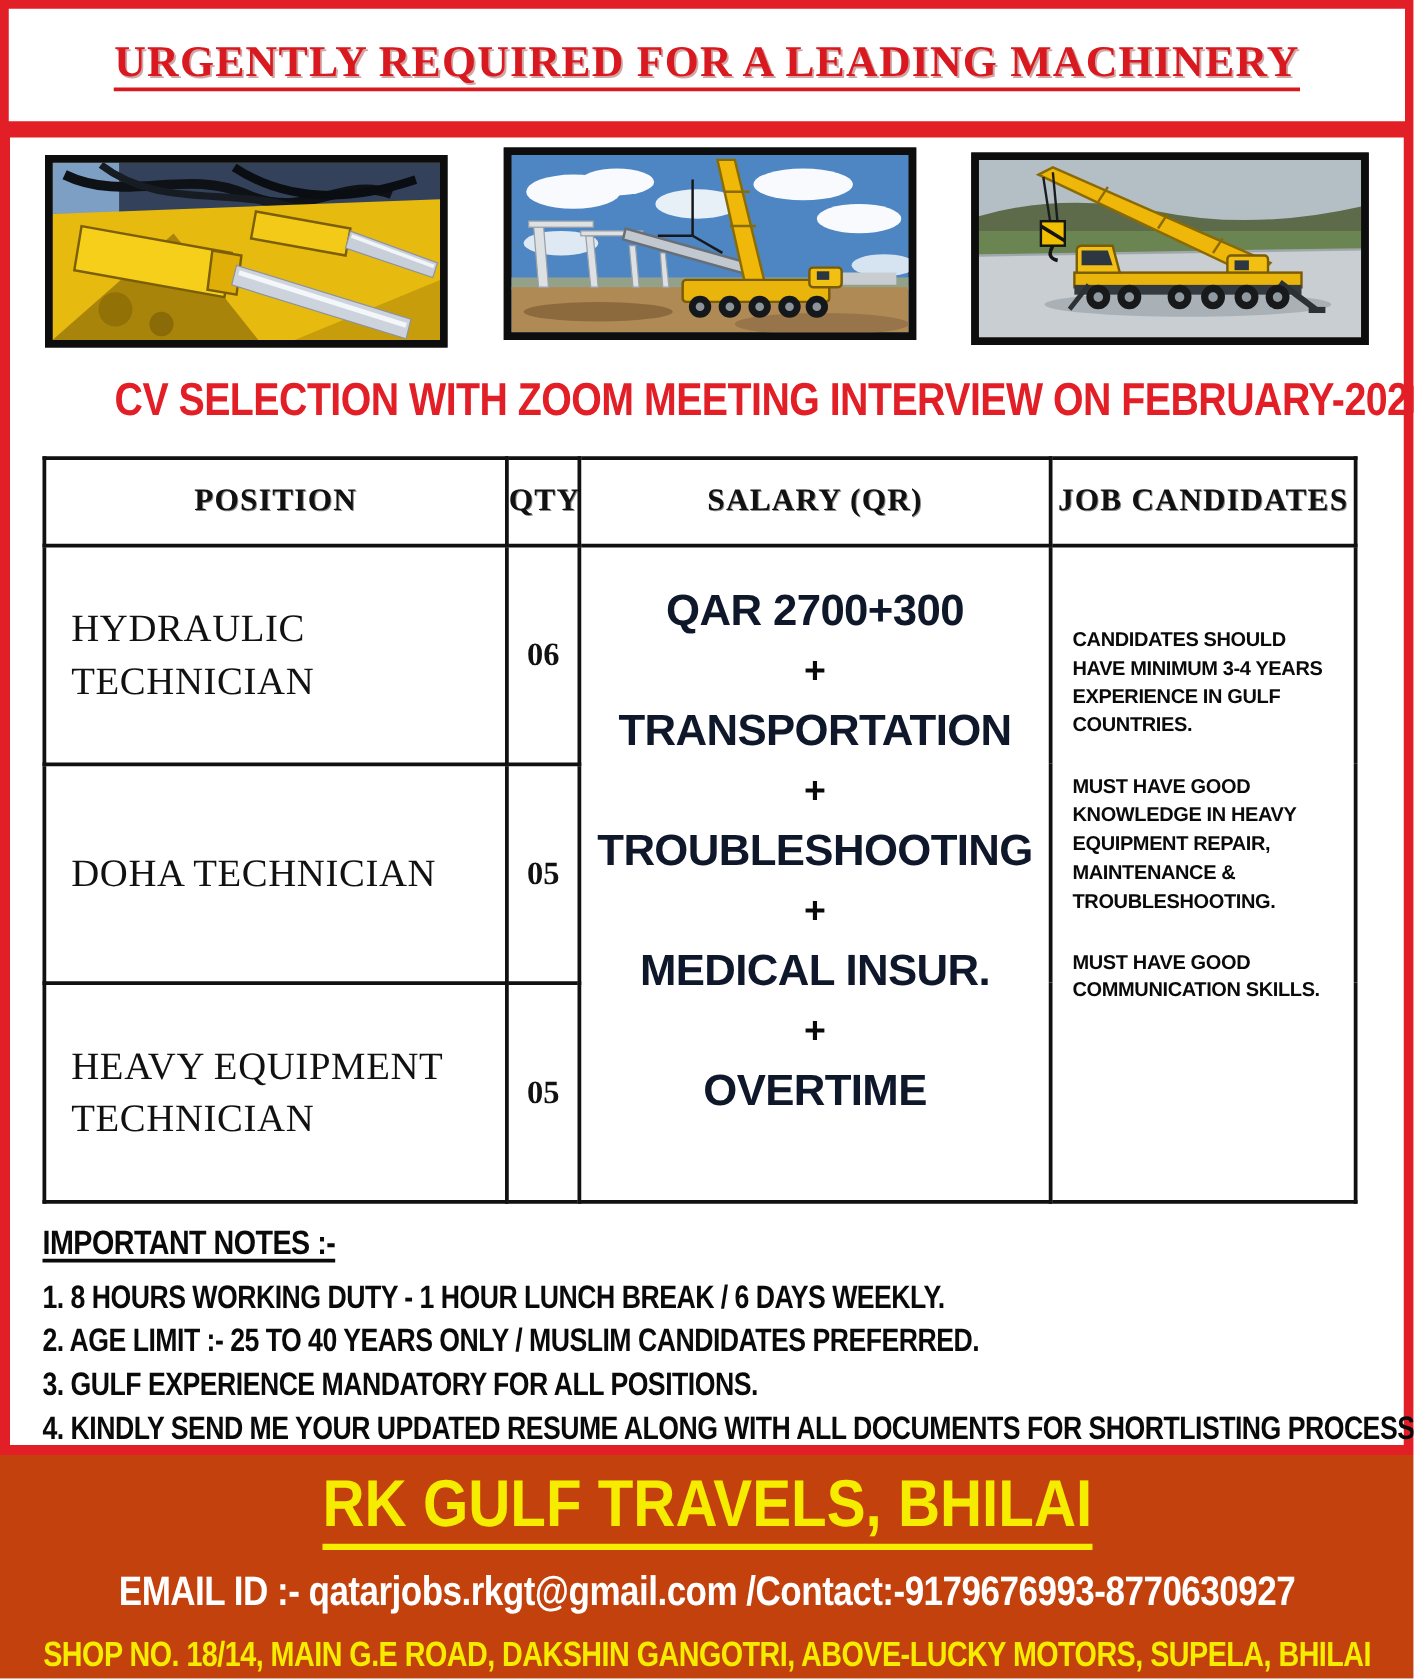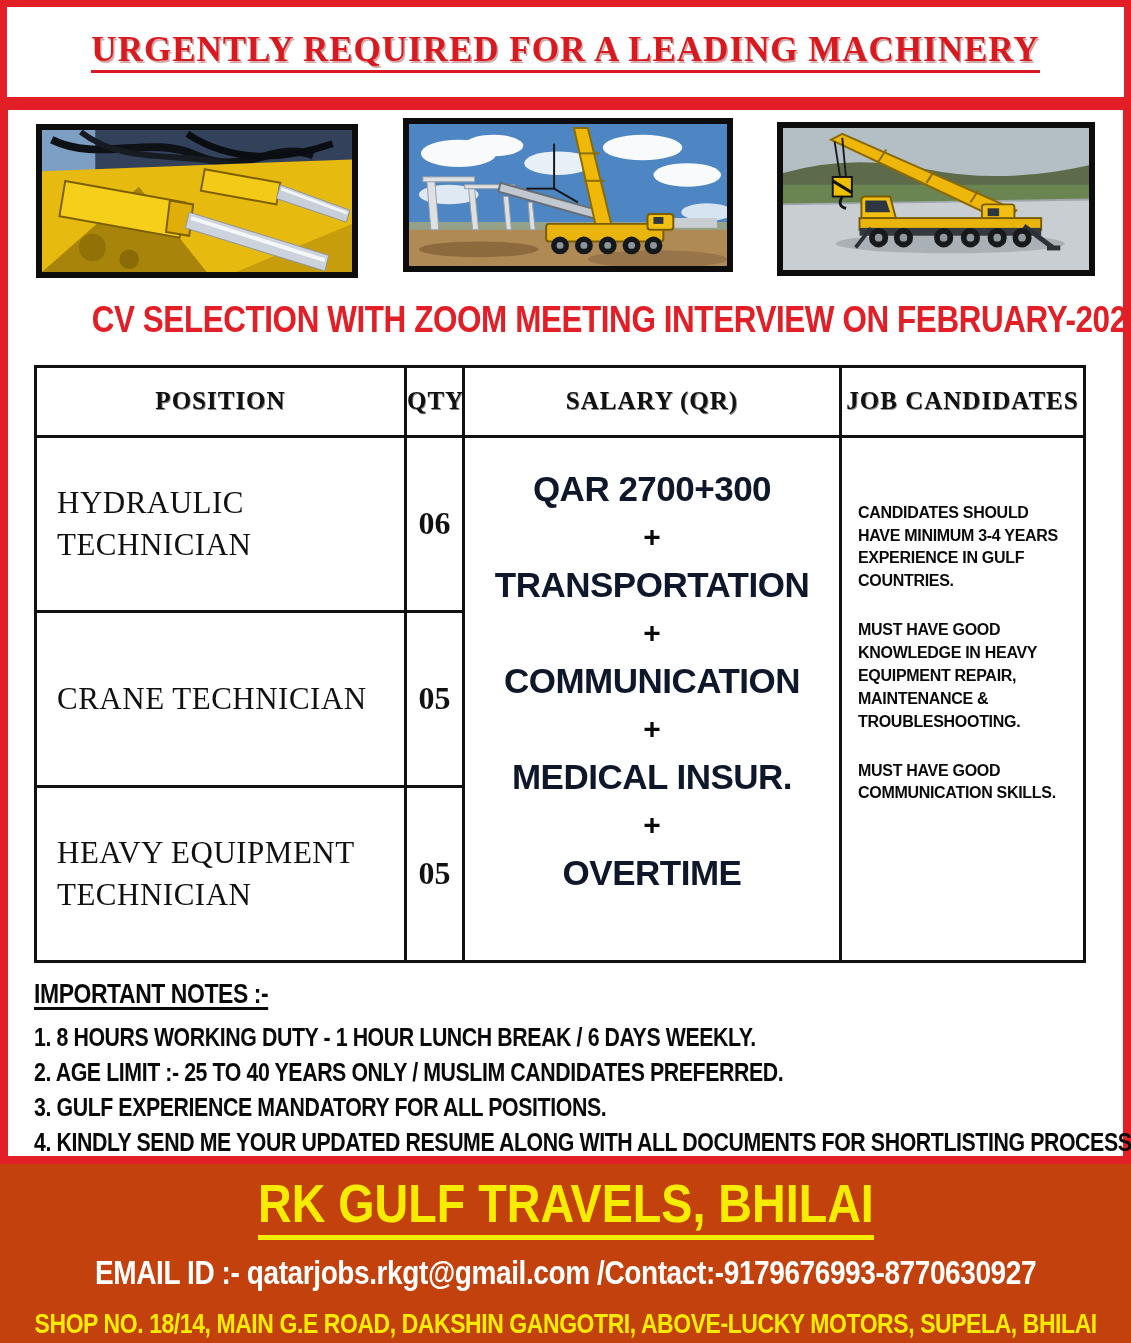--- a/index.html
+++ b/index.html
@@ -94,21 +94,21 @@
     font-size:31px;
     text-align:left;
     vertical-align:middle;
     letter-spacing:0.5px;
     line-height:1.35;
     padding:0 20px;
   }
   td.qty-cell {
     font-family:"Liberation Serif", serif;
     font-weight:bold;
-    font-size:32px;
+    font-size:26px;
     text-align:center;
     vertical-align:middle;
   }
   td.salary-cell { vertical-align:top; text-align:center; padding-top:26px; }
   .salary-line {
     font-weight:bold;
     font-size:35px;
     line-height:50px;
     letter-spacing:-0.5px;
     color:#0f172a;
@@ -339,34 +339,34 @@
         <th class="col-head">JOB CANDIDATES</th>
       </tr>
       <tr class="body-row">
         <td class="position-cell">HYDRAULIC TECHNICIAN</td>
         <td class="qty-cell">06</td>
         <td class="salary-cell" rowspan="3">
           <div class="salary-line">QAR 2700+300</div>
           <div class="salary-plus">+</div>
           <div class="salary-line">TRANSPORTATION</div>
           <div class="salary-plus">+</div>
-          <div class="salary-line">COMMUNICATION</div>
+          <div class="salary-line">TROUBLESHOOTING</div>
           <div class="salary-plus">+</div>
           <div class="salary-line">MEDICAL INSUR.</div>
           <div class="salary-plus">+</div>
           <div class="salary-line">OVERTIME</div>
         </td>
         <td class="jd-cell" rowspan="3">
           <div class="jd-para">CANDIDATES SHOULD HAVE MINIMUM 3-4 YEARS EXPERIENCE IN GULF COUNTRIES.</div>
           <div class="jd-para">MUST HAVE GOOD KNOWLEDGE IN HEAVY EQUIPMENT REPAIR, MAINTENANCE &amp; TROUBLESHOOTING.</div>
           <div class="jd-para">MUST HAVE GOOD COMMUNICATION SKILLS.</div>
         </td>
       </tr>
       <tr class="body-row">
-        <td class="position-cell">CRANE TECHNICIAN</td>
+        <td class="position-cell">DOHA TECHNICIAN</td>
         <td class="qty-cell">05</td>
       </tr>
       <tr class="body-row">
         <td class="position-cell">HEAVY EQUIPMENT TECHNICIAN</td>
         <td class="qty-cell">05</td>
       </tr>
     </tbody>
       </table>
 
     <div class="notes">

